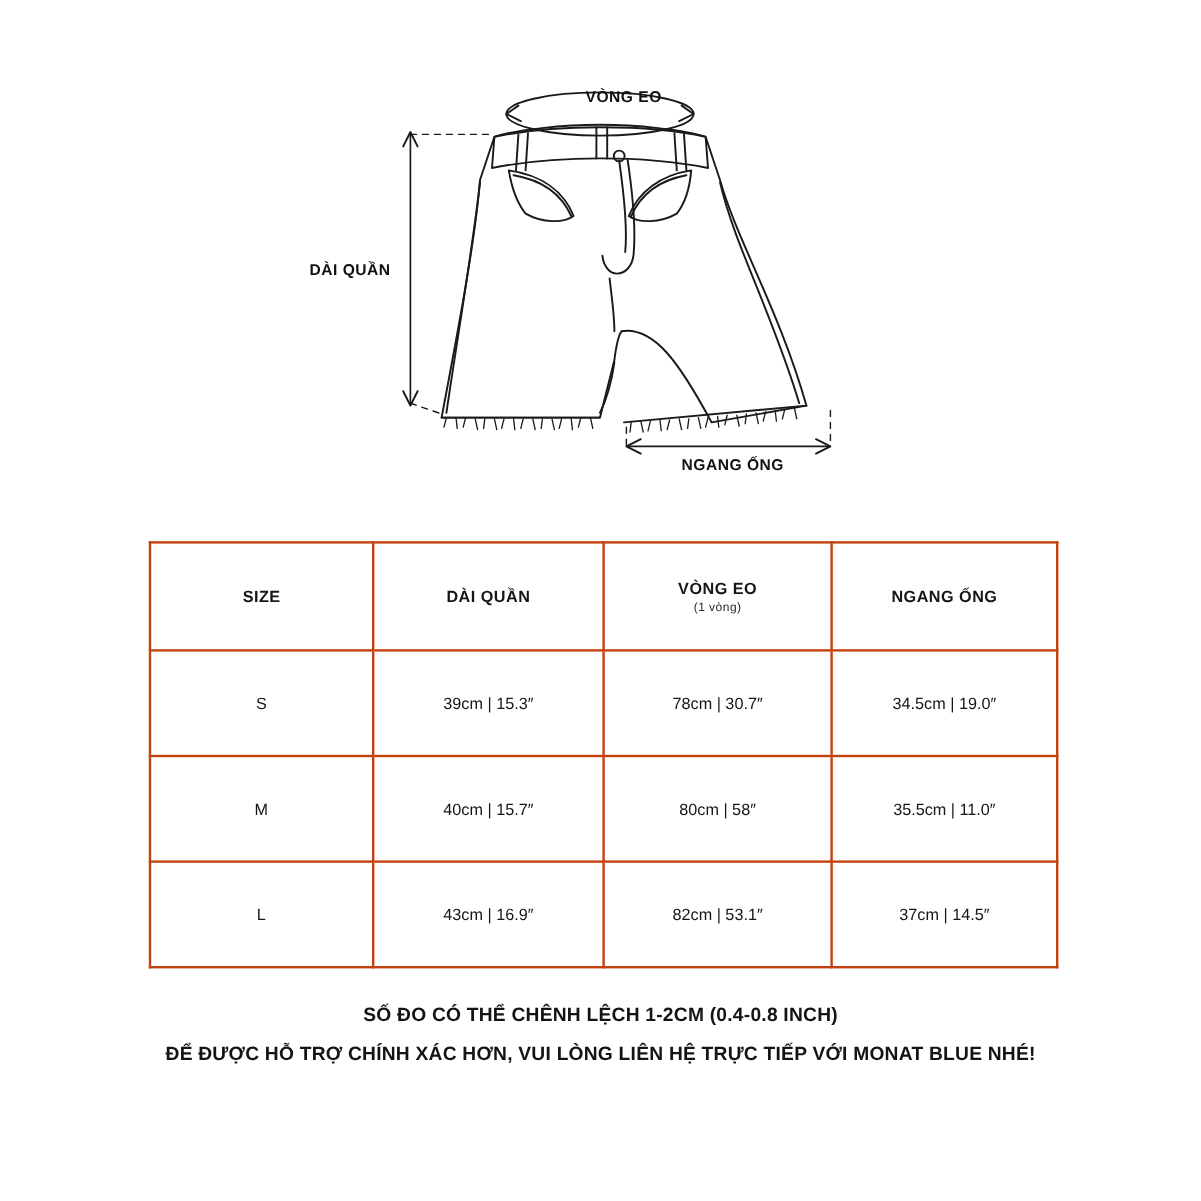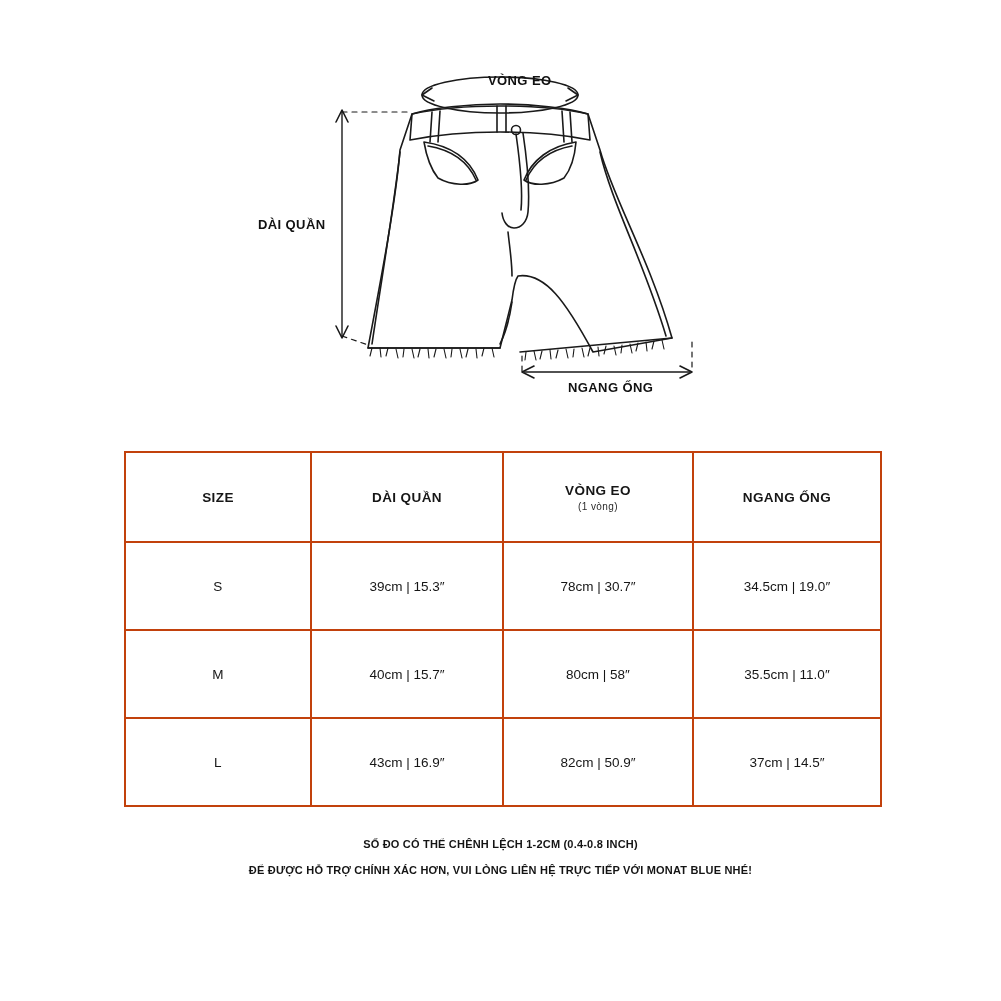--- a/index.html
+++ b/index.html
@@ -102,21 +102,21 @@
     width: 1001px;
     text-align: center;
   }
   .notes .note-title {
     font-size: 13.5px;
     font-weight: bold;
     letter-spacing: 0.5px;
     margin-bottom: 16px;
   }
   .notes .note-line {
-    font-size: 11px;
+    font-size: 16px;
     font-weight: bold;
     letter-spacing: 0.2px;
     margin-bottom: 14px;
     color: #141414;
   }
 </style>
 </head>
 <body>
 
 <div class="page">
@@ -221,21 +221,21 @@
       </tr>
       <tr>
         <td class="size-cell">M</td>
         <td>40cm | 15.7″</td>
         <td>80cm | 58″</td>
         <td>35.5cm | 11.0″</td>
       </tr>
       <tr>
         <td class="size-cell">L</td>
         <td>43cm | 16.9″</td>
-        <td>82cm | 50.9″</td>
+        <td>82cm | 53.1″</td>
         <td>37cm | 14.5″</td>
       </tr>
     </tbody>
   </table>
 
   <div class="notes">
     <div class="note-line">SỐ ĐO CÓ THỂ CHÊNH LỆCH 1-2CM (0.4-0.8 INCH)</div>
     <div class="note-line">ĐỂ ĐƯỢC HỖ TRỢ CHÍNH XÁC HƠN, VUI LÒNG LIÊN HỆ TRỰC TIẾP VỚI MONAT BLUE NHÉ!</div>
   </div>
 

